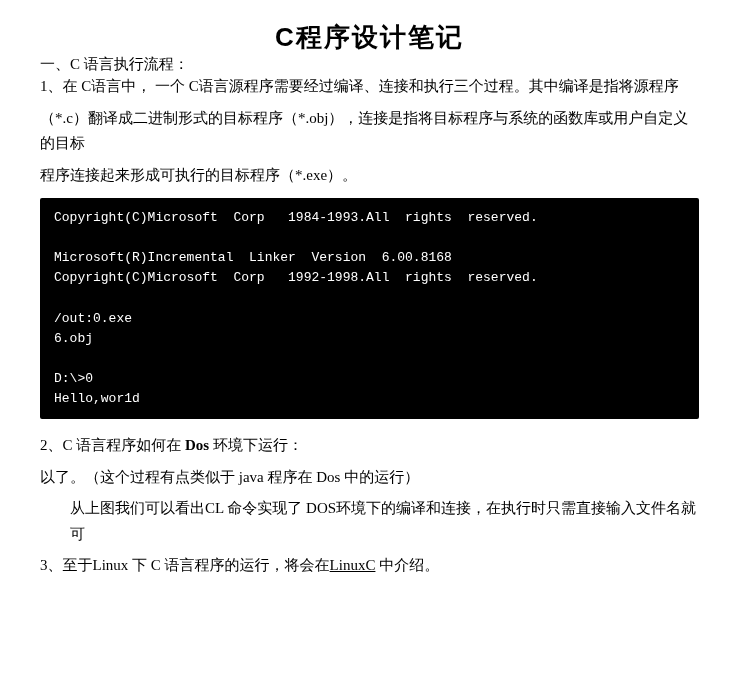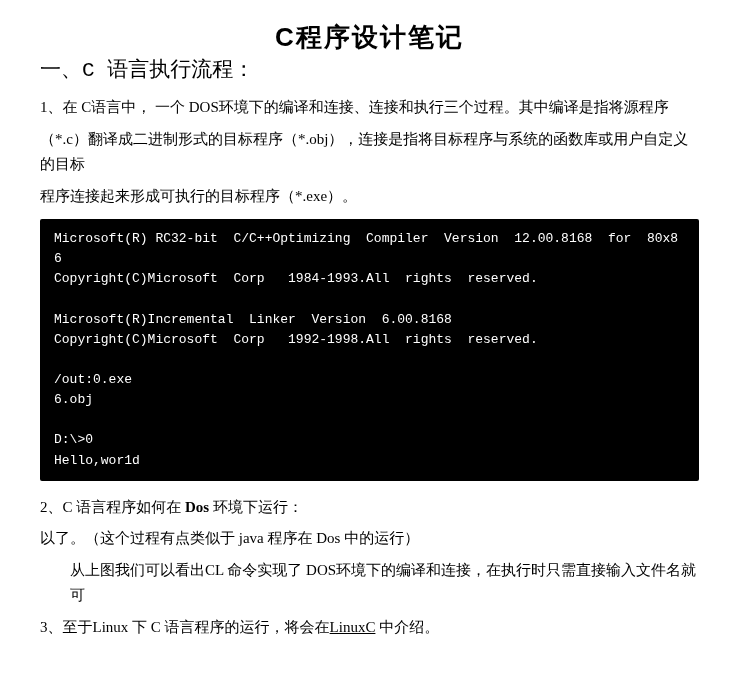--- a/index.html
+++ b/index.html
@@ -20,23 +20,23 @@
 
     .page-title {
       text-align: center;
       font-size: 26px;
       font-weight: bold;
       font-family: "SimHei", "黑体", sans-serif;
       letter-spacing: 2px;
     }
 
     .section-heading {
-      font-size: 21px;
-      margin-bottom: 12px;
-      font-family: Liberation Mono, monospace;
+      font-size: 15px;
+      margin-bottom: 0;
+      font-family: Liberation Serif, serif;
     }
 
     .paragraph {
       margin-bottom: 6px;
       line-height: 1.7;
       text-indent: 0;
     }
 
     .paragraph.indent2 {
       padding-left: 2em;
@@ -83,27 +83,26 @@
   </style>
 </head>
 <body>
 
 <h1 class="page-title">C程序设计笔记</h1>
 
 <div class="section-block">
   <div class="section-heading">一、C 语言执行流程：</div>
 
   <div class="numbered-item">
-    <span>1、</span><span>在 C语言中，  一个 DOS环境下的编译和连接、连接和执行三个过程。其中编译是指将源程序</span>
+    <span>1、</span><span>在 C语言中，  一个 C语言源程序需要经过编译、连接和执行三个过程。其中编译是指将源程序</span>
   </div>
   <div class="paragraph">（*.c）翻译成二进制形式的目标程序（*.obj），连接是指将目标程序与系统的函数库或用户自定义的目标</div>
   <div class="paragraph">程序连接起来形成可执行的目标程序（*.exe）。</div>
 
   <div class="terminal-box">
-    <span class="line">Microsoft(R) RC32-bit  C/C++Optimizing  Compiler  Version  12.00.8168  for  80x86</span>
     <span class="line">Copyright(C)Microsoft  Corp   1984-1993.All  rights  reserved.</span>
     <span class="line">&nbsp;</span>
     <span class="line">Microsoft(R)Incremental  Linker  Version  6.00.8168</span>
     <span class="line">Copyright(C)Microsoft  Corp   1992-1998.All  rights  reserved.</span>
     <span class="line">&nbsp;</span>
     <span class="line">/out:0.exe</span>
     <span class="line">6.obj</span>
     <span class="line">&nbsp;</span>
     <span class="line">D:\&gt;0</span>
     <span class="line">Hello,wor1d</span>

